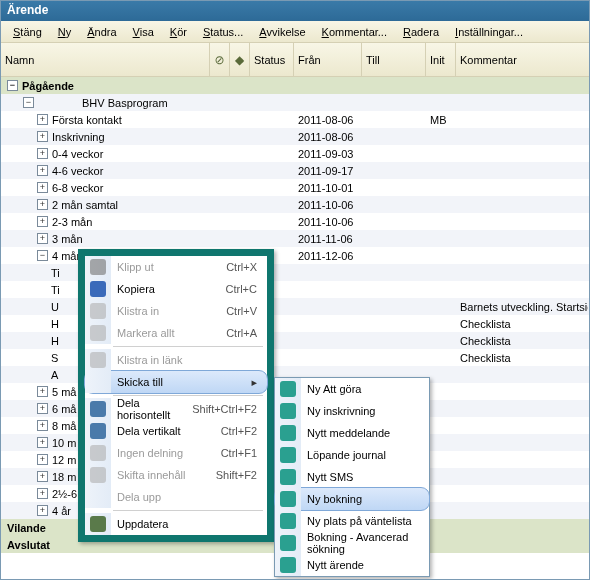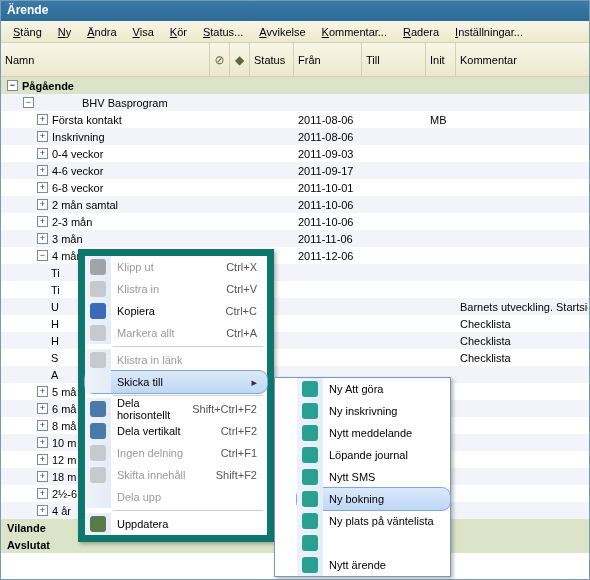--- a/index.html
+++ b/index.html
@@ -31,21 +31,21 @@
   .indent3 { padding-left: 50px; }
   .ctxmenu { position: absolute; background: #fff; border: 7px solid #0f766e; box-shadow: 2px 2px 4px rgba(0,0,0,0.3); font-size: 11px; z-index: 10; }
   .ctxmenu .mi { display: flex; align-items: center; height: 22px; padding-right: 10px; cursor: pointer; }
   .ctxmenu .mi .miicon { width: 26px; display: flex; justify-content: center; align-items: center; background: linear-gradient(to right, #eef3fa, #e3ecf7); height: 100%; }
   .ctxmenu .mi .milabel { flex: 1; padding-left: 6px; }
   .ctxmenu .mi .mishort { color: #555; padding-left: 12px; }
   .ctxmenu .mi.disabled { color: #9a9a9a; }
   .ctxmenu .mi.disabled .glyph { filter: grayscale(100%); opacity: 0.6; }
   .ctxmenu .mi.highlight { background: linear-gradient(to bottom, #dce9fb, #bfd7f5); border: 1px solid #7fa8d8; border-radius: 9px; margin: -1px; height: 24px; }
   .ctxmenu .sep { height: 1px; background: #d0d0d0; margin: 2px 4px 2px 28px; }
-  .submenu { position: absolute; left: 194px; top: 128px; background: #fff; border: 1px solid #7a9ab3; box-shadow: 2px 2px 4px rgba(0,0,0,0.3); z-index: 20; width: 177px; padding-left: 22px; }
+  .submenu { position: absolute; left: 194px; top: 128px; background: #fff; border: 1px solid #7a9ab3; box-shadow: 2px 2px 4px rgba(0,0,0,0.3); z-index: 20; width: 156px; }
   .submenu .mi { height: 22px; }
   .arrow-right::after { content: "▸"; margin-left: auto; padding-left: 10px; color: #333; }
   .glyph { width: 16px; height: 16px; display: inline-flex; align-items: center; justify-content: center; border-radius: 3px; font-size: 10px; color: #fff; }
   .g-cut { background: #6a7a4a; }
   .g-copy { background: #3a6aba; }
   .g-paste { background: #b0b0b0; }
   .g-sel { background: #b0b0b0; }
   .g-link { background: #4a7aaa; }
   .g-plink { background: #b0b0b0; }
   .g-split { background: #4a7aaa; }
@@ -368,33 +368,33 @@
   </div>
 
   <div class="ctxmenu" id="ctxmenu" style="left:77px; top:172px; width:196px;">
       <div class="mi disabled">
         <span class="miicon">
           <span class="glyph g-cut"></span>
         </span>
         <span class="milabel">Klipp ut</span>
         <span class="mishort">Ctrl+X</span>
       </div>
+      <div class="mi">
+        <span class="miicon">
+          <span class="glyph g-copy"></span>
+        </span>
+        <span class="milabel">Kopiera</span>
+        <span class="mishort">Ctrl+C</span>
+      </div>
       <div class="mi disabled">
         <span class="miicon">
           <span class="glyph g-paste"></span>
         </span>
         <span class="milabel">Klistra in</span>
         <span class="mishort">Ctrl+V</span>
-      </div>
-      <div class="mi">
-        <span class="miicon">
-          <span class="glyph g-copy"></span>
-        </span>
-        <span class="milabel">Kopiera</span>
-        <span class="mishort">Ctrl+C</span>
       </div>
       <div class="mi disabled">
         <span class="miicon">
           <span class="glyph g-sel"></span>
         </span>
         <span class="milabel">Markera allt</span>
         <span class="mishort">Ctrl+A</span>
       </div>
       <div class="sep"></div>
       <div class="mi disabled">
@@ -488,20 +488,21 @@
       <div class="mi">
         <span class="miicon">
           <span class="glyph g-teal"></span>
         </span>
         <span class="milabel">Ny plats på väntelista</span>
       </div>
       <div class="mi">
         <span class="miicon">
           <span class="glyph g-teal"></span>
         </span>
+        <span class="milabel">Bokning - Avancerad sökning</span>
       </div>
       <div class="mi">
         <span class="miicon">
           <span class="glyph g-teal"></span>
         </span>
         <span class="milabel">Nytt ärende</span>
       </div>
     </div>
 </div>
 

